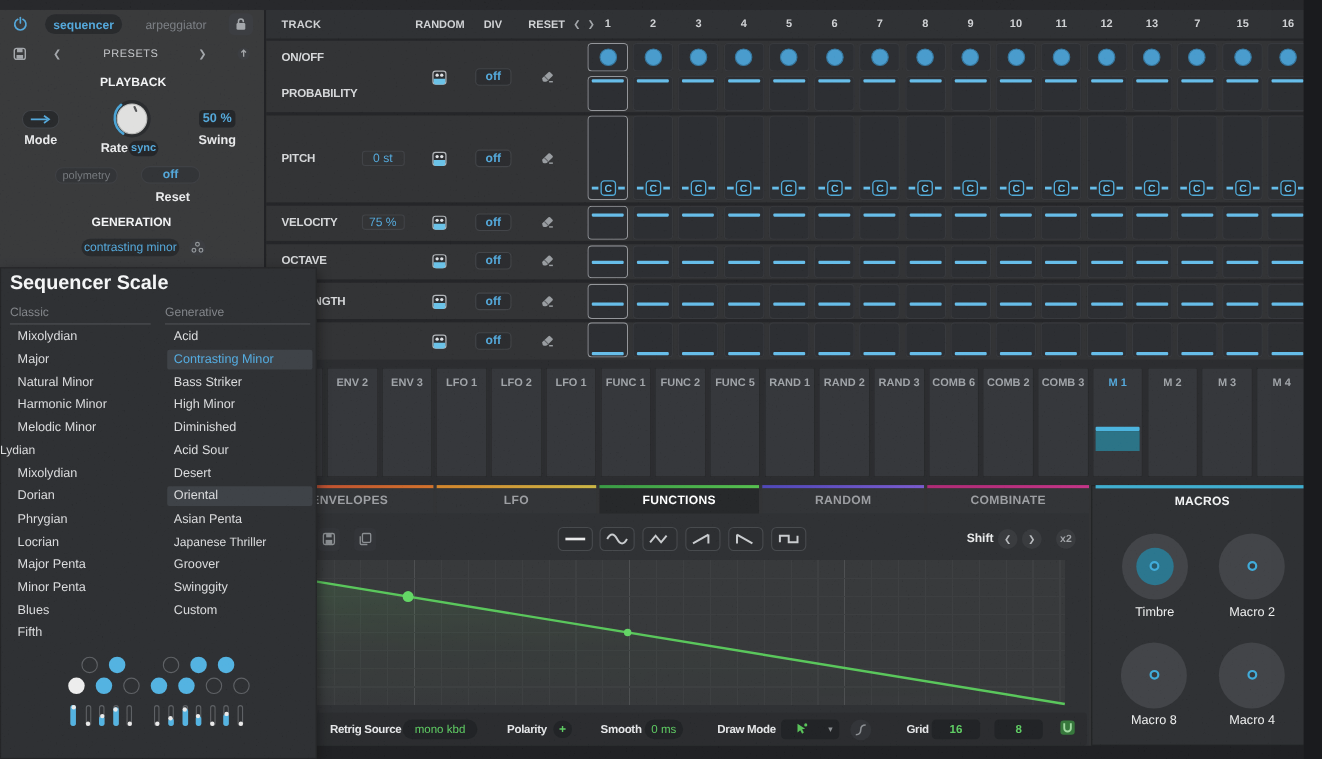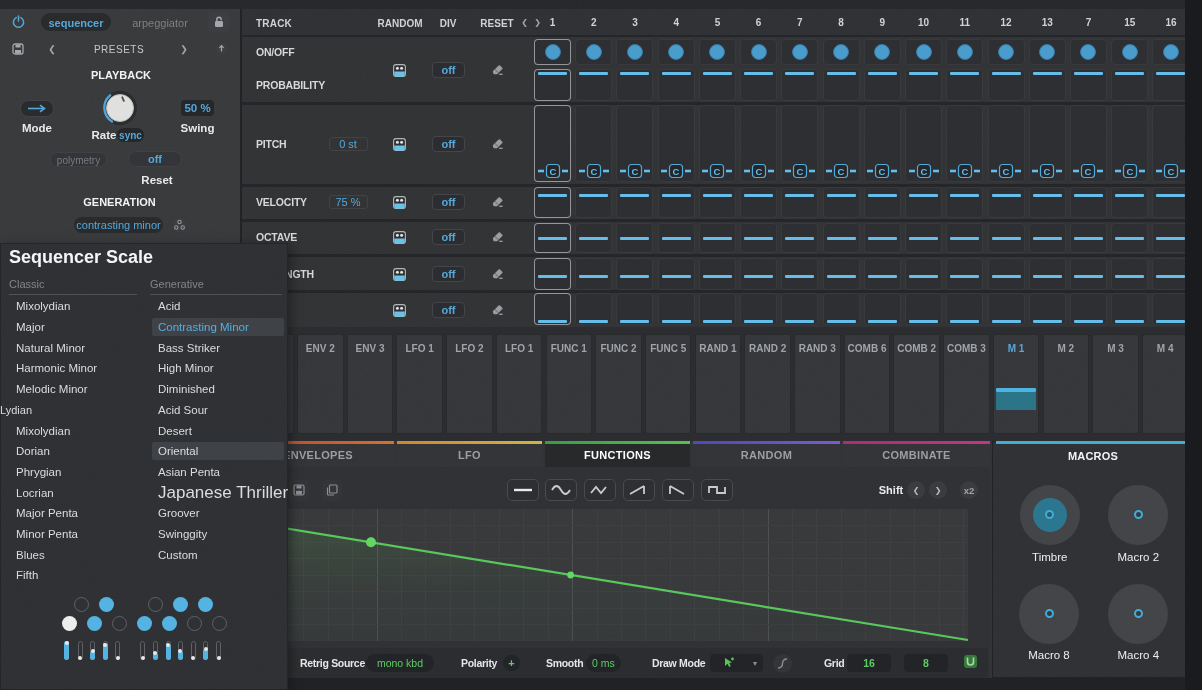--- a/index.html
+++ b/index.html
@@ -722,21 +722,21 @@
 <div style="left:152px;top:318.0px;width:132px;height:18px;background:#33373c;border-radius:2px;"></div>
 <div style="left:158px;top:327.0px;transform:translate(0,-50%);position:absolute;font-size:11.5px;color:#4aa8e0;font-weight:400;white-space:nowrap;">Contrasting Minor</div>
 <div style="left:158px;top:347.7px;transform:translate(0,-50%);position:absolute;font-size:11.5px;color:#d9dadc;font-weight:400;white-space:nowrap;">Bass Striker</div>
 <div style="left:158px;top:368.4px;transform:translate(0,-50%);position:absolute;font-size:11.5px;color:#d9dadc;font-weight:400;white-space:nowrap;">High Minor</div>
 <div style="left:158px;top:389.1px;transform:translate(0,-50%);position:absolute;font-size:11.5px;color:#d9dadc;font-weight:400;white-space:nowrap;">Diminished</div>
 <div style="left:158px;top:409.8px;transform:translate(0,-50%);position:absolute;font-size:11.5px;color:#d9dadc;font-weight:400;white-space:nowrap;">Acid Sour</div>
 <div style="left:158px;top:430.5px;transform:translate(0,-50%);position:absolute;font-size:11.5px;color:#d9dadc;font-weight:400;white-space:nowrap;">Desert</div>
 <div style="left:152px;top:442.20000000000005px;width:132px;height:18px;background:#33373c;border-radius:2px;"></div>
 <div style="left:158px;top:451.20000000000005px;transform:translate(0,-50%);position:absolute;font-size:11.5px;color:#d9dadc;font-weight:400;white-space:nowrap;">Oriental</div>
 <div style="left:158px;top:471.9px;transform:translate(0,-50%);position:absolute;font-size:11.5px;color:#d9dadc;font-weight:400;white-space:nowrap;">Asian Penta</div>
-<div style="left:158px;top:492.6px;transform:translate(0,-50%);position:absolute;font-size:17px;color:#d9dadc;font-weight:400;white-space:nowrap;">Japanese Thriller</div>
+<div style="left:158px;top:492.6px;transform:translate(0,-50%);position:absolute;font-size:11px;color:#d9dadc;font-weight:400;white-space:nowrap;">Japanese Thriller</div>
 <div style="left:158px;top:513.3px;transform:translate(0,-50%);position:absolute;font-size:11.5px;color:#d9dadc;font-weight:400;white-space:nowrap;">Groover</div>
 <div style="left:158px;top:534.0px;transform:translate(0,-50%);position:absolute;font-size:11.5px;color:#d9dadc;font-weight:400;white-space:nowrap;">Swinggity</div>
 <div style="left:158px;top:554.7px;transform:translate(0,-50%);position:absolute;font-size:11.5px;color:#d9dadc;font-weight:400;white-space:nowrap;">Custom</div>
 <div style="left:74.2px;top:596.5px;width:15px;height:15px;border-radius:50%;border:1.4px solid #55585c;"></div>
 <div style="left:99.2px;top:596.5px;width:15px;height:15px;border-radius:50%;background:#49aee0;"></div>
 <div style="left:147.5px;top:596.5px;width:15px;height:15px;border-radius:50%;border:1.4px solid #55585c;"></div>
 <div style="left:172.5px;top:596.5px;width:15px;height:15px;border-radius:50%;background:#49aee0;"></div>
 <div style="left:197.5px;top:596.5px;width:15px;height:15px;border-radius:50%;background:#49aee0;"></div>
 <div style="left:61.5px;top:615.5px;width:15px;height:15px;border-radius:50%;background:#ececec;"></div>
 <div style="left:86.5px;top:615.5px;width:15px;height:15px;border-radius:50%;background:#49aee0;"></div>

